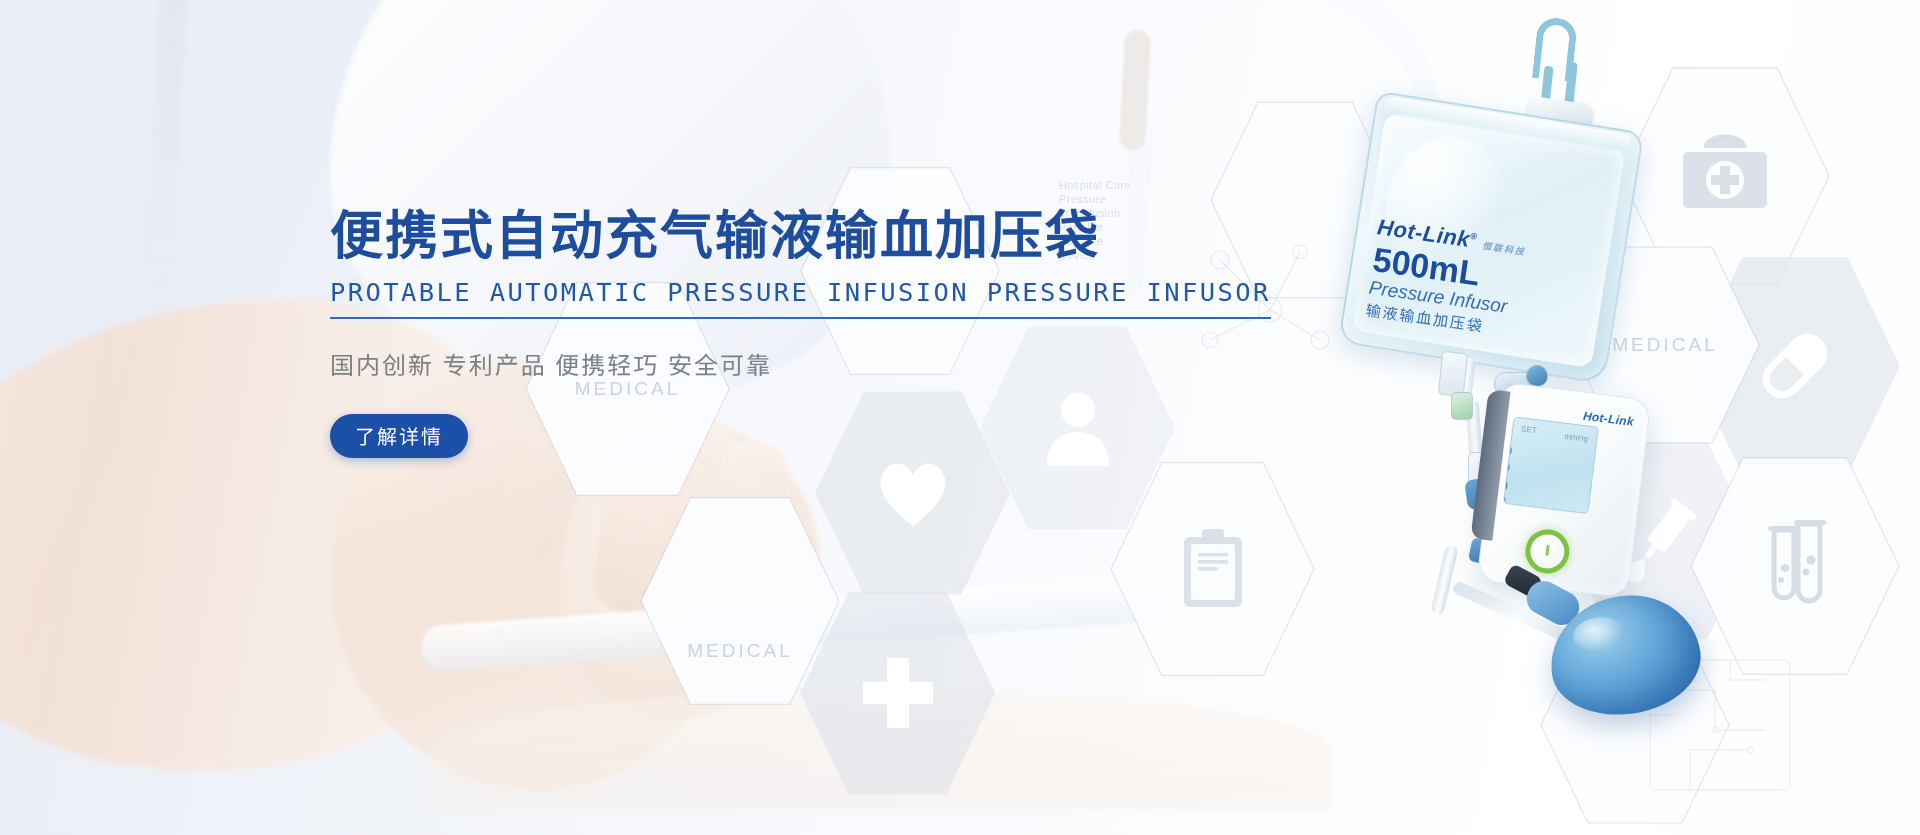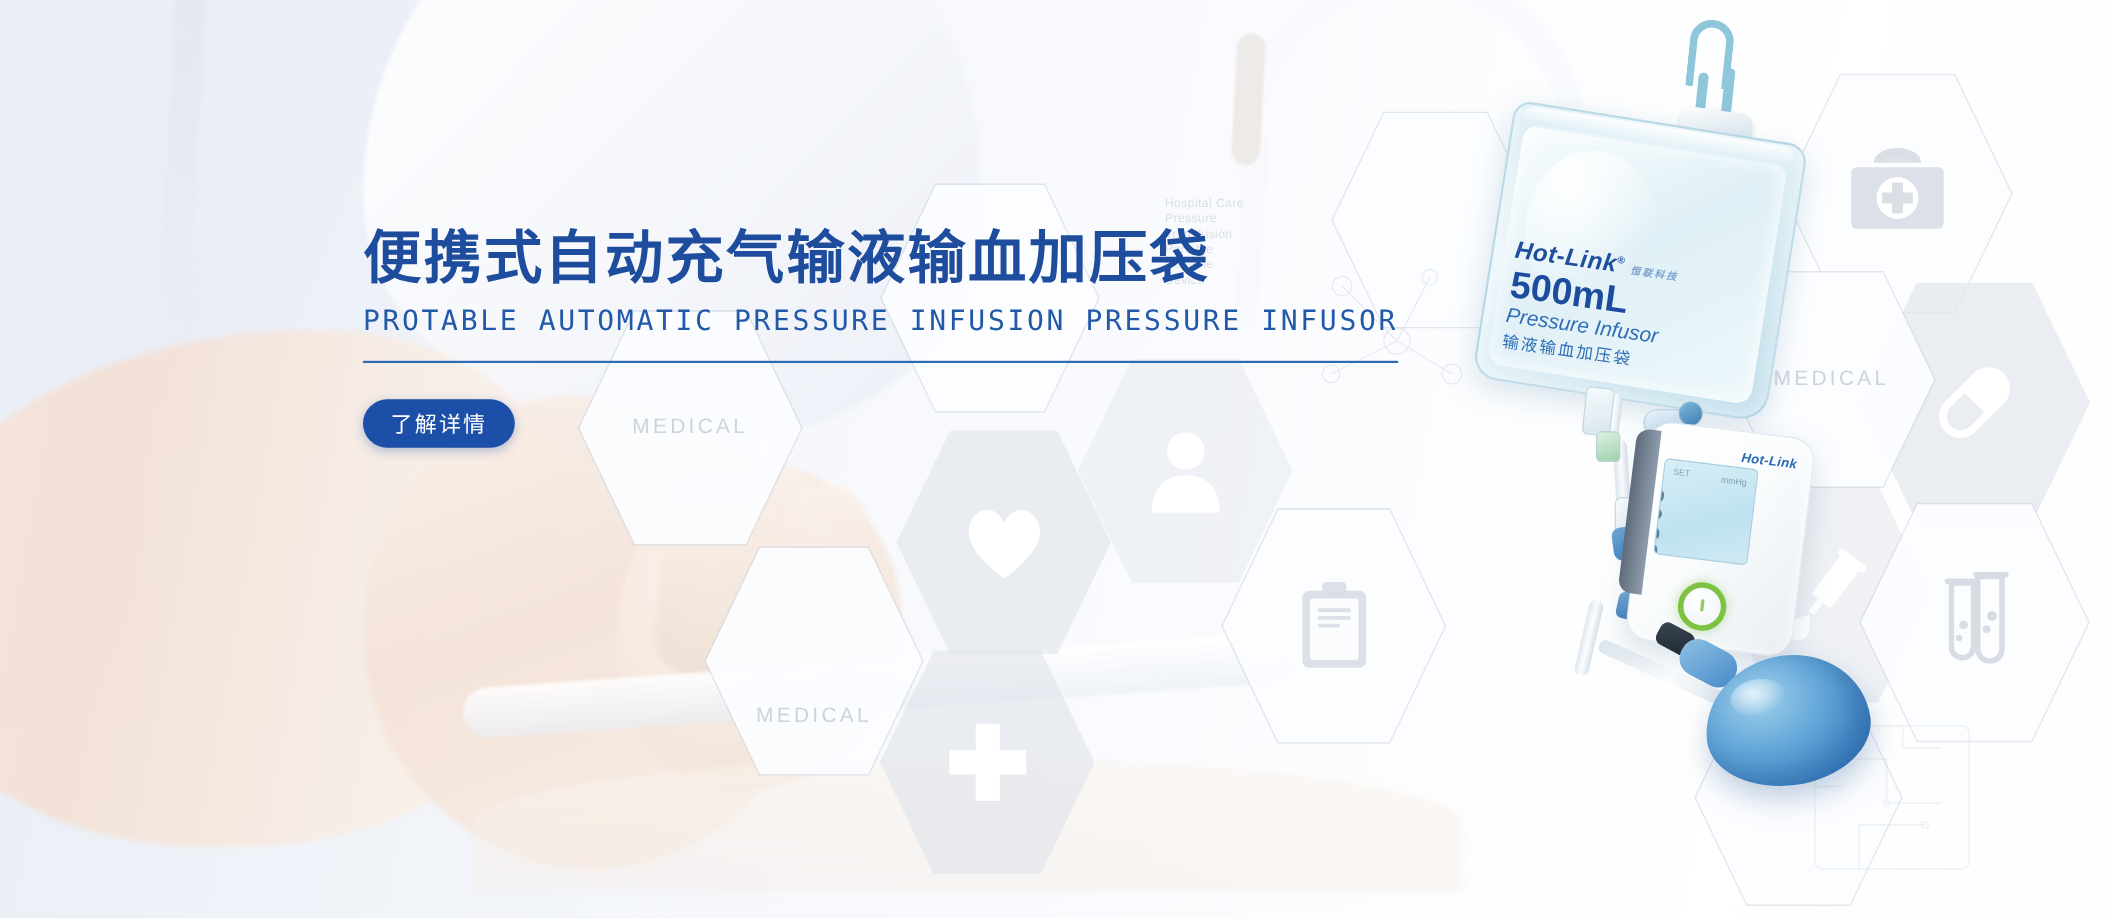--- a/index.html
+++ b/index.html
@@ -355,21 +355,21 @@
     white-space:nowrap;
     text-shadow:0 1px 0 rgba(255,255,255,.6);
   }
   .title-en {
     margin-top:9px;
     font-size:25.5px;
     color:#2159a8;
     letter-spacing:2.4px;
     white-space:nowrap;
     font-family:"DejaVu Sans Mono", monospace;
-    padding-bottom:21px;
+    padding-bottom:10px;
     border-bottom:2px solid #2f6bb5;
     display:inline-block;
   }
   .tagline {
     margin-top:27px;
     font-size:24px;
     color:#7b7f86;
     letter-spacing:2px;
     white-space:nowrap;
   }
@@ -584,16 +584,17 @@
     <div class="bulb-valve"></div>
     <div class="bulb-neck"></div>
     <div class="bulb">
       <div class="bulb-hi"></div>
     </div>
   </div>
 
   <div class="copy">
     <h1 class="title-cn">便携式自动充气输液输血加压袋</h1>
     <div class="title-en">PROTABLE AUTOMATIC PRESSURE INFUSION PRESSURE INFUSOR</div>
+    <div class="tagline">国内创新 专利产品 便携轻巧 安全可靠</div>
     <button class="cta" type="button">了解详情</button>
   </div>
 
 </div>
 
 </body></html>

